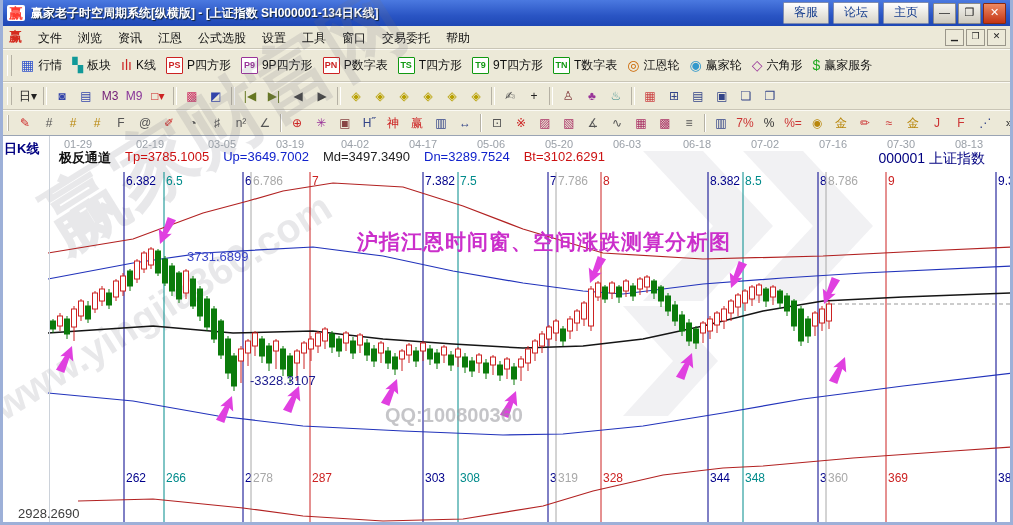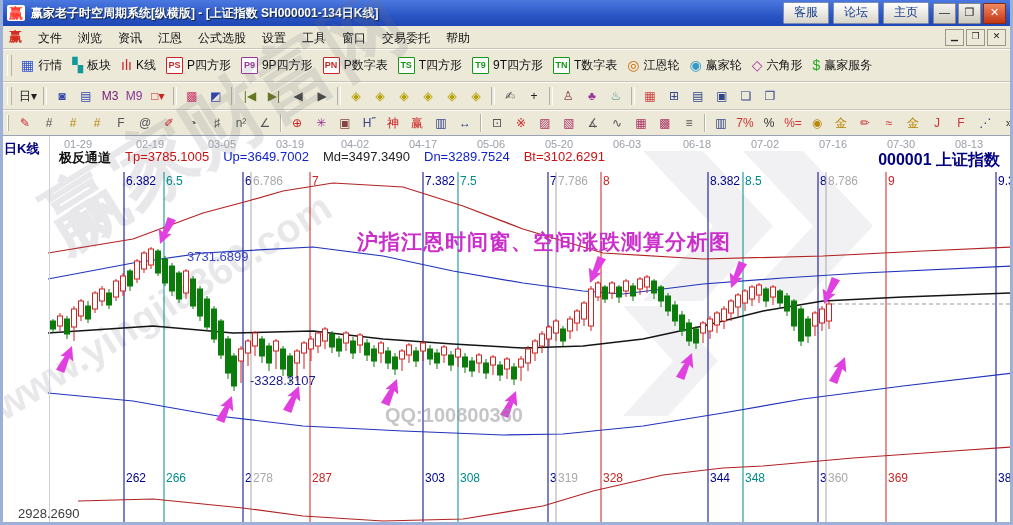--- a/index.html
+++ b/index.html
@@ -41,21 +41,21 @@
     font-size:9px;font-weight:bold;background:#fff;border:1px solid currentColor;border-radius:1px;}
   .t1-glyph{font-size:14px;line-height:15px;}
   .ticon{min-width:20px;height:20px;display:flex;align-items:center;justify-content:center;
     font-size:12px;padding:0 1px;border:1px solid transparent;}
   .tsep{width:2px;height:18px;border-left:1px solid #b5b1a4;border-right:1px solid #fff;margin:0 3px;}
   
   .chart{position:absolute;left:0;right:0;top:135px;bottom:0;background:#ffffff;border-top:1px solid #9aa4b4;}
   .chart .pane-divider{position:absolute;left:46px;top:0;bottom:0;width:1px;background:#ccd2da;}
   .kline-label{position:absolute;left:1px;top:4px;font-size:13px;font-weight:bold;color:#000080;}
   .info-line{position:absolute;left:56px;top:13px;font-size:13px;display:flex;gap:14px;white-space:nowrap;}
-  .sym-label{position:absolute;right:10px;top:14px;font-size:16px;font-weight:bold;color:#000080;}
+  .sym-label{position:absolute;right:25px;top:14px;font-size:14px;font-weight:normal;color:#000080;}
   .wm1{position:absolute;left:18px;top:48px;font-size:82px;font-weight:bold;color:rgba(110,110,125,.16);
     transform:rotate(-32deg);transform-origin:left top;white-space:nowrap;pointer-events:none;}
   .wm2{position:absolute;left:-18px;top:255px;font-size:40px;font-weight:bold;color:rgba(110,110,125,.16);
     transform:rotate(-32deg);transform-origin:left top;white-space:nowrap;pointer-events:none;}
   .qq{position:absolute;left:382px;top:268px;font-size:20px;font-weight:bold;color:rgba(150,150,155,.55);}
   .magenta-title{position:absolute;left:354px;top:92px;font-size:21px;font-weight:bold;color:#cb2fcb;letter-spacing:1px;}
   .peak-label{position:absolute;left:184px;top:113px;font-size:13px;color:#3a46c8;}
   .trough-label{position:absolute;left:247px;top:237px;font-size:13px;color:#1b1b8e;}
   .bl-label{position:absolute;left:15px;top:370px;font-size:13px;color:#3c3c3c;}
   svg.layer{position:absolute;left:0;top:0;}

